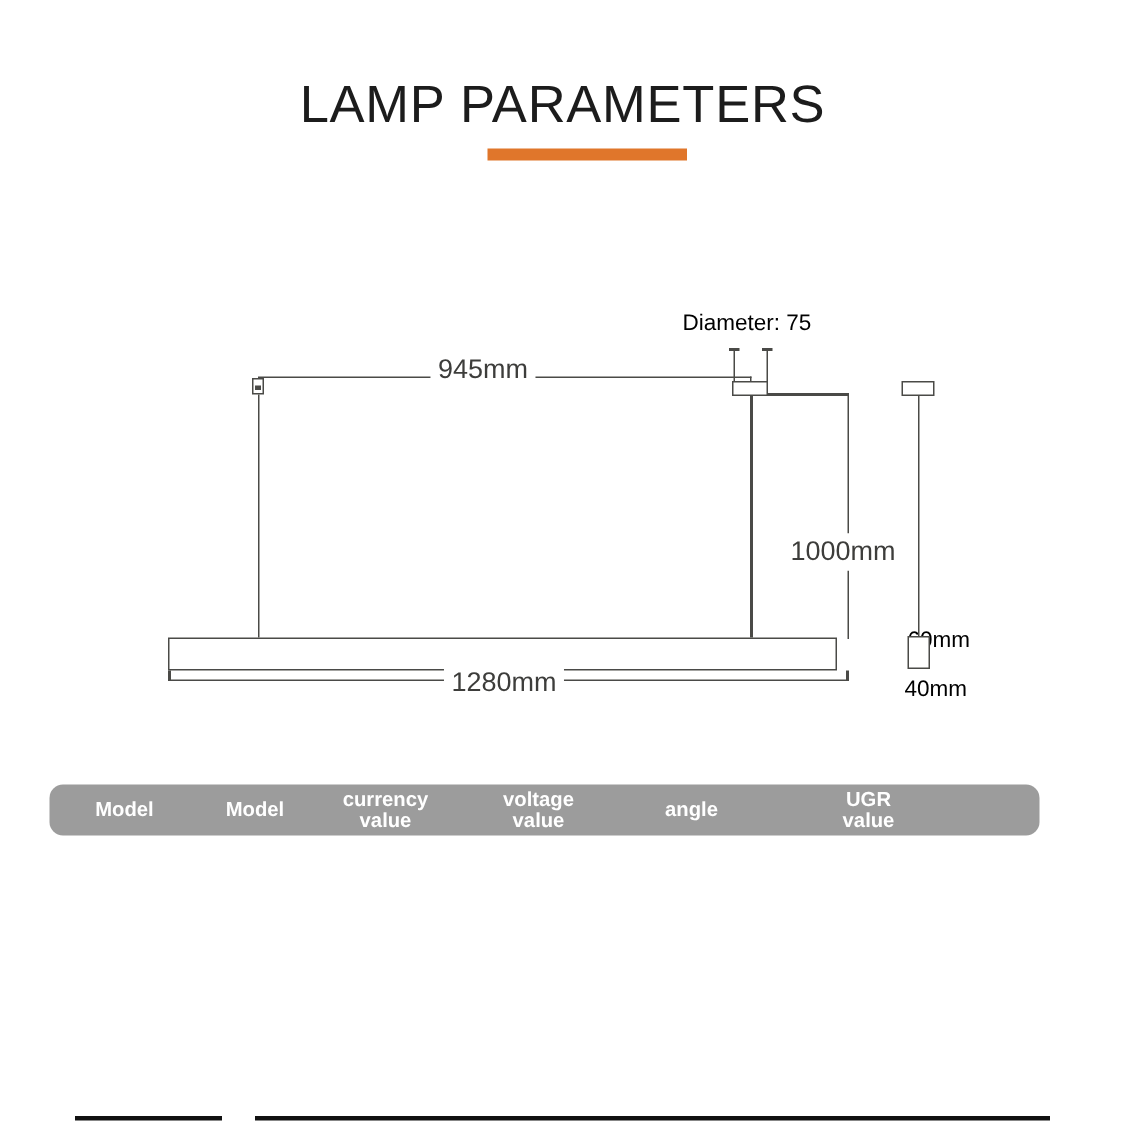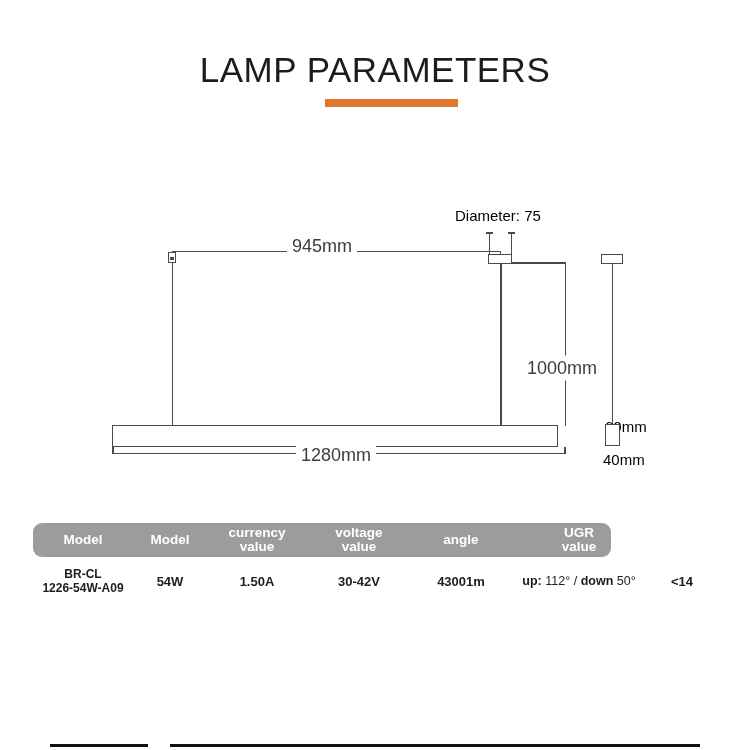--- a/index.html
+++ b/index.html
@@ -31,21 +31,21 @@
   .slabel{
     position:absolute;color:#000000;background:#ffffff;
     font-size:15px;white-space:nowrap;
   }
   .center-on{transform:translate(-50%,-70%);padding:0 5px;}
   .center-on-v{transform:translate(-50%,-50%);padding:2px 4px;}
   .center-below{transform:translate(-50%,-25%);padding:0 5px;}
   .grip-band{position:absolute;left:1px;top:4px;width:4px;height:3px;background:#4a4a47;}
   
   .spec-header{
-    position:absolute;left:33px;top:523px;width:578px;height:34px;
+    position:absolute;left:33px;top:523px;width:660px;height:34px;
     border-radius:9px;
     display:grid;grid-template-columns:100px 74px 100px 104px 100px 136px 70px;
     align-items:center;
   }
   .spec-header .hcell{
     text-align:center;color:#ffffff;font-weight:bold;
     font-size:13.5px;line-height:14px;
   }
   .hline{display:block;}
   .spec-row{
@@ -127,35 +127,17 @@
     <div class="hcell">
       <span class="hline">angle</span>
       <span class="hline"></span>
     </div>
     <div class="hcell">
       <span class="hline">UGR</span>
       <span class="hline">value</span>
     </div>
   </div>
 
-  <div class="spec-row">
-    <div class="rcell model-cell">
-      <span class="hline">BR-CL</span>
-      <span class="hline">1226-54W-A09</span>
-    </div>
-    <div class="rcell">54W</div>
-    <div class="rcell">1.50A</div>
-    <div class="rcell">30-42V</div>
-    <div class="rcell">43001m</div>
-    <div class="rcell beam-cell">
-      <span>up:</span>
-      <span class="reg">112°</span>
-      <span class="reg">/</span>
-      <span>down</span>
-      <span class="reg">50°</span>
-    </div>
-    <div class="rcell">&lt;14</div>
-  </div>
 
   <div class="bottom-seg" style="left:50px;width:98px;"></div>
   <div class="bottom-seg" style="left:170px;width:530px;"></div>
 
 </div>
 
 </body></html>

